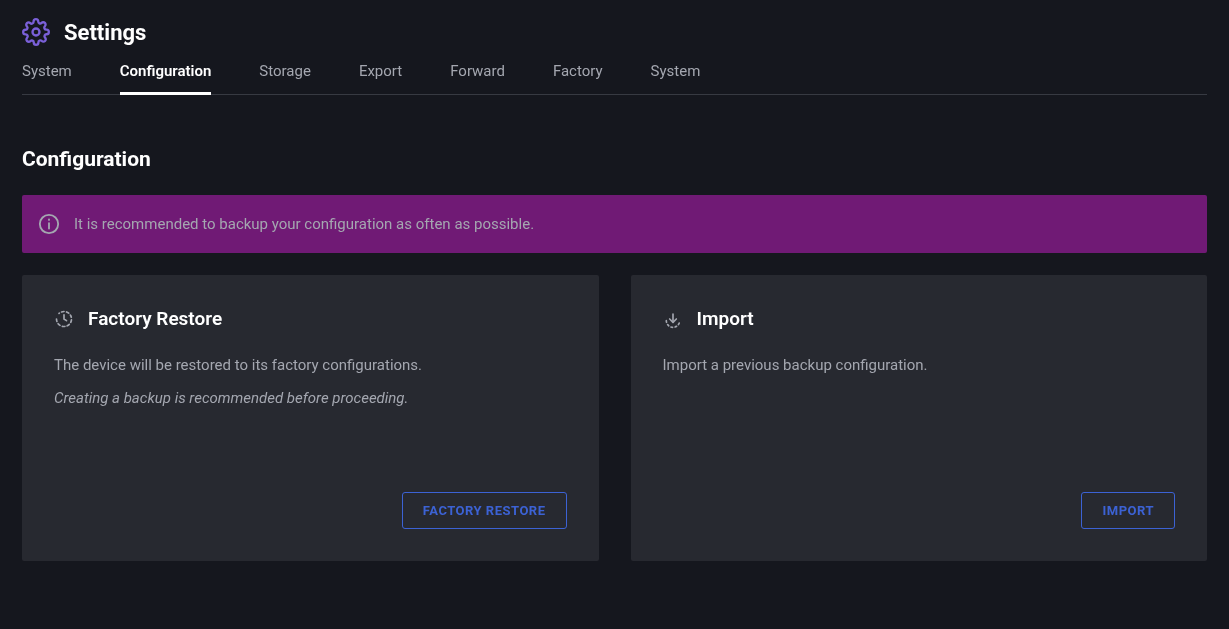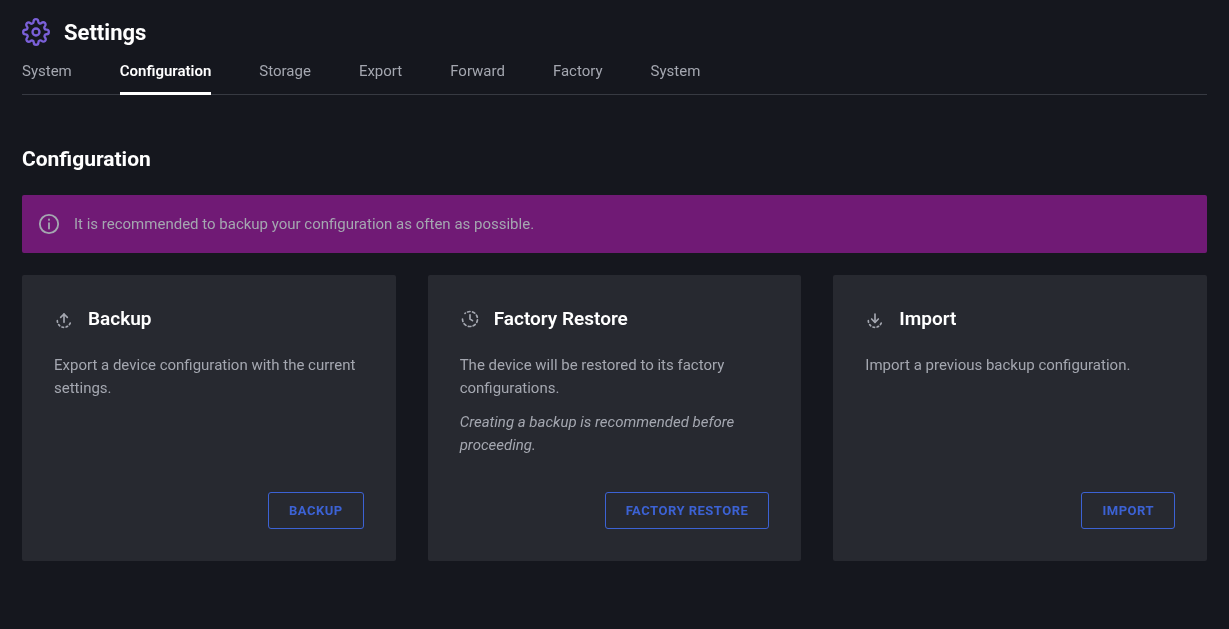--- a/index.html
+++ b/index.html
@@ -177,37 +177,20 @@
         <circle cx="12" cy="12" r="10"></circle>
         <line x1="12" y1="11" x2="12" y2="17"></line>
         <line x1="12" y1="7" x2="12" y2="7.5"></line>
       </svg>
     </span>
     <span class="banner-text">It is recommended to backup your configuration as often as possible.</span>
   </div>
 
   <div class="cards">
 
-    <div class="card">
-      <div class="card-head">
-        <span class="card-icon">
-          <svg viewBox="0 0 24 24" fill="none" stroke="currentColor" stroke-width="2" stroke-linecap="round" stroke-linejoin="round">
-            <path d="M8 10l4-4 4 4"></path>
-            <line x1="12" y1="6" x2="12" y2="16"></line>
-            <path d="M4 14a8 8 0 0 0 16 0" stroke-dasharray="2 3"></path>
-          </svg>
-        </span>
-        <h3 class="card-title">Backup</h3>
-      </div>
-      <p class="card-desc">Export a device configuration with the current settings.</p>
-      <div class="card-spacer"></div>
-      <div class="card-actions">
-        <button class="btn">BACKUP</button>
-      </div>
-    </div>
 
     <div class="card">
       <div class="card-head">
         <span class="card-icon">
           <svg viewBox="0 0 24 24" fill="none" stroke="currentColor" stroke-width="2" stroke-linecap="round" stroke-linejoin="round">
             <path d="M3 12a9 9 0 1 0 3-6.7" stroke-dasharray="3 3"></path>
             <polyline points="12 7 12 12 15 14"></polyline>
           </svg>
         </span>
         <h3 class="card-title">Factory Restore</h3>

